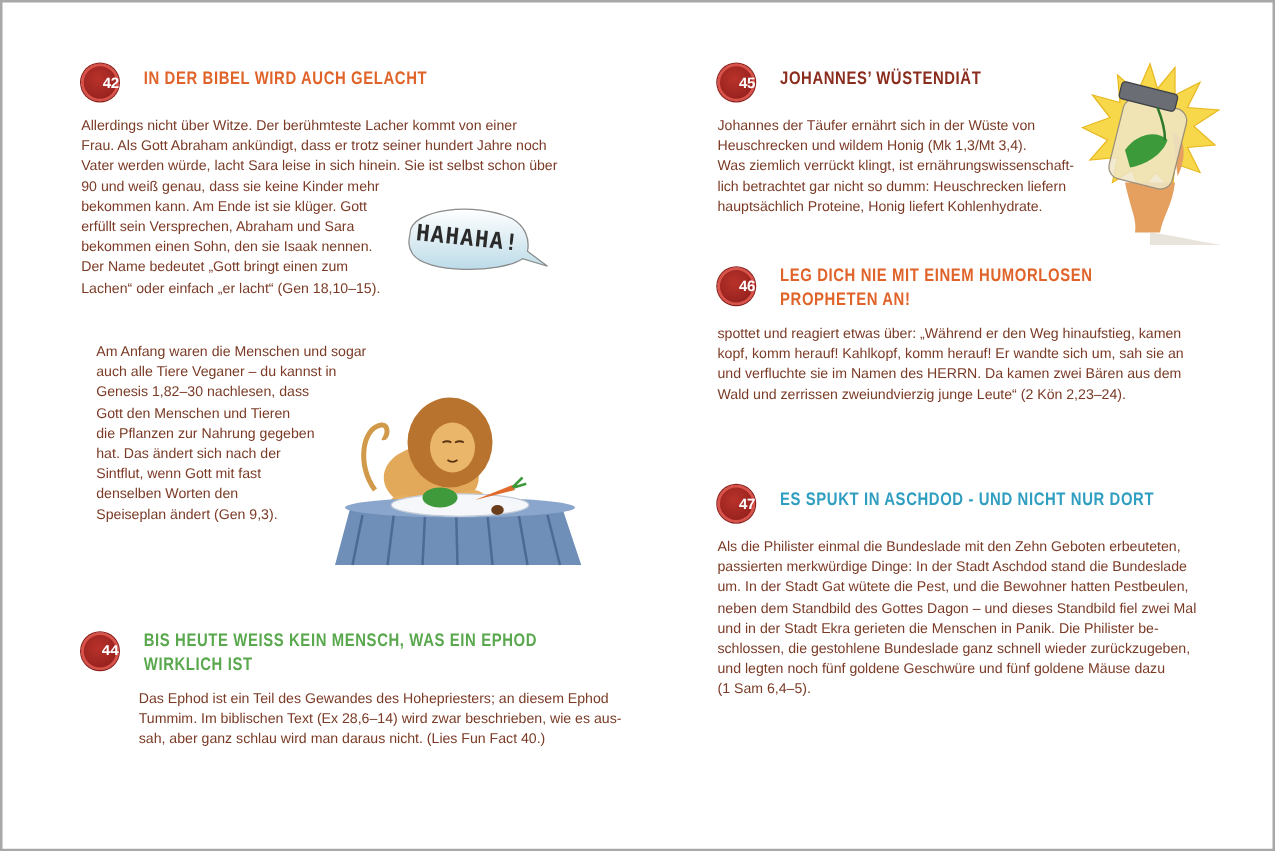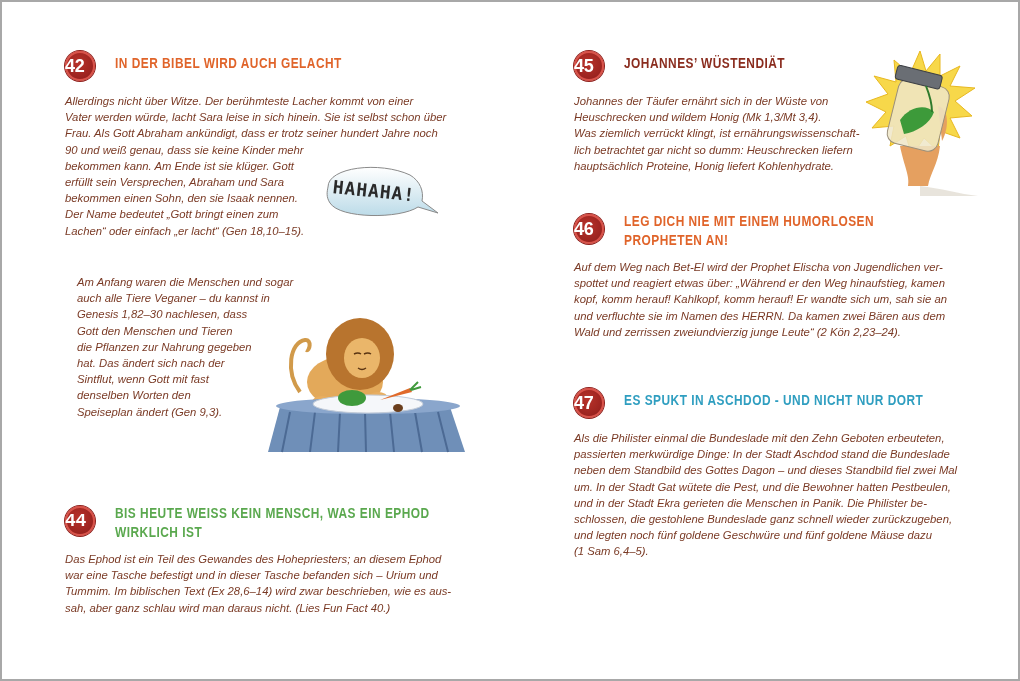--- a/index.html
+++ b/index.html
@@ -10,50 +10,50 @@
     .spread {
       position: relative; width: 1016px; height: 677px;
       border: 2px solid #a8a8a8; background: #fff;
     }
     .fact { position: absolute; }
     .fact-head { position: relative; height: 34px; }
     .badge {
       position: absolute; left: 0; top: 0; width: 30px; height: 30px; border-radius: 50%;
       background: radial-gradient(circle at 45% 40%, #b8322a 0%, #9c2420 60%, #7e1a17 100%);
       box-shadow: 0 0 0 2px #d9534a inset, 0 0 0 1px #8f201c;
-      color: #fff; font-weight: bold; font-size: 18px; line-height: 30px; text-align: left;
+      color: #fff; font-weight: bold; font-size: 12px; line-height: 30px; text-align: right;
       font-family: "Liberation Sans", sans-serif; letter-spacing: -0.3px;
     }
     .title {
       position: absolute; left: 50px; top: 3px;
       font-family: "Liberation Sans", sans-serif; font-weight: bold;
       font-size: 14.5px; letter-spacing: 0.6px; line-height: 19px;
       transform: scaleX(0.82); transform-origin: left top; white-space: nowrap;
     }
     .body {
       color: #7a3a25; font-size: 11.3px; line-height: 16.2px;
-      font-family: "Liberation Sans", sans-serif; margin: 0; font-style: italic;
+      font-family: "Liberation Sans", sans-serif; margin: 0;
     }
     .body .ln { display: block; white-space: nowrap; }
     .illus { position: absolute; }
   </style>
 </head>
 <body>
 
 <div class="spread">
 
   <section class="fact" style="left:63px; top:49px; width:420px;">
     <div class="fact-head">
       <div class="badge">42</div>
       <div class="title" style="color:#e0642a;">IN DER BIBEL WIRD AUCH GELACHT</div>
     </div>
     <p class="body" style="margin-top:8px;">
       <span class="ln">Allerdings nicht über Witze. Der berühmteste Lacher kommt von einer</span>
+      <span class="ln">Frau. Als Gott Abraham ankündigt, dass er trotz seiner hundert Jahre noch</span>
       <span class="ln">Vater werden würde, lacht Sara leise in sich hinein. Sie ist selbst schon über</span>
-      <span class="ln">Frau. Als Gott Abraham ankündigt, dass er trotz seiner hundert Jahre noch</span>
       <span class="ln">90 und weiß genau, dass sie keine Kinder mehr</span>
       <span class="ln">bekommen kann. Am Ende ist sie klüger. Gott</span>
       <span class="ln">erfüllt sein Versprechen, Abraham und Sara</span>
       <span class="ln">bekommen einen Sohn, den sie Isaak nennen.</span>
       <span class="ln">Der Name bedeutet „Gott bringt einen zum</span>
       <span class="ln">Lachen“ oder einfach „er lacht“ (Gen 18,10–15).</span>
     </p>
   </section>
 
   <div class="illus" style="left:318px; top:155px; width:125px; height:68px;">
@@ -115,23 +115,22 @@
   </div>
 
   <section class="fact" style="left:63px; top:499px; width:420px;">
     <div class="fact-head" style="height:40px;">
       <div class="badge" style="top:5px;font-family:Liberation Mono, monospace;">44</div>
       <div class="title" style="color:#5aa84e;">
         <div>BIS HEUTE WEISS KEIN MENSCH, WAS EIN EPHOD</div>
         <div>WIRKLICH IST</div>
       </div>
     </div>
-    <p class="body" style="margin-top:10px;">
+    <p class="body" style="margin-top:10px;margin-left:46px;">
       <span class="ln">Das Ephod ist ein Teil des Gewandes des Hohepriesters; an diesem Ephod</span>
-      <span class="ln">war eine Tasche befestigt und in dieser Tasche befanden sich – Urium und</span>
       <span class="ln">Tummim. Im biblischen Text (Ex 28,6–14) wird zwar beschrieben, wie es aus-</span>
       <span class="ln">sah, aber ganz schlau wird man daraus nicht. (Lies Fun Fact 40.)</span>
     </p>
   </section>
 
   <section class="fact" style="left:572px; top:49px; width:300px;">
     <div class="fact-head">
       <div class="badge">45</div>
       <div class="title" style="color:#8a2c1e;">JOHANNES’ WÜSTENDIÄT</div>
     </div>
@@ -163,38 +162,37 @@
 
   <section class="fact" style="left:572px; top:207px; width:420px;">
     <div class="fact-head" style="height:40px;">
       <div class="badge" style="top:5px;">46</div>
       <div class="title" style="color:#e0642a;">
         <div>LEG DICH NIE MIT EINEM HUMORLOSEN</div>
         <div>PROPHETEN AN!</div>
       </div>
     </div>
     <p class="body" style="margin-top:10px;">
-      <span class="ln">Auf dem Weg nach Bet-El wird der Prophet Elischa von Jugendlichen ver-</span>
       <span class="ln">spottet und reagiert etwas über: „Während er den Weg hinaufstieg, kamen</span>
       <span class="ln">kopf, komm herauf! Kahlkopf, komm herauf! Er wandte sich um, sah sie an</span>
       <span class="ln">und verfluchte sie im Namen des HERRN. Da kamen zwei Bären aus dem</span>
       <span class="ln">Wald und zerrissen zweiundvierzig junge Leute“ (2 Kön 2,23–24).</span>
     </p>
   </section>
 
   <section class="fact" style="left:572px; top:386px; width:420px;">
     <div class="fact-head">
       <div class="badge">47</div>
       <div class="title" style="color:#2f9ec0;">ES SPUKT IN ASCHDOD - UND NICHT NUR DORT</div>
     </div>
     <p class="body" style="margin-top:8px;">
       <span class="ln">Als die Philister einmal die Bundeslade mit den Zehn Geboten erbeuteten,</span>
       <span class="ln">passierten merkwürdige Dinge: In der Stadt Aschdod stand die Bundeslade</span>
+      <span class="ln">um. In der Stadt Gat wütete die Pest, und die Bewohner hatten Pestbeulen,</span>
       <span class="ln">neben dem Standbild des Gottes Dagon – und dieses Standbild fiel zwei Mal</span>
-      <span class="ln">um. In der Stadt Gat wütete die Pest, und die Bewohner hatten Pestbeulen,</span>
       <span class="ln">und in der Stadt Ekra gerieten die Menschen in Panik. Die Philister be-</span>
       <span class="ln">schlossen, die gestohlene Bundeslade ganz schnell wieder zurückzugeben,</span>
       <span class="ln">und legten noch fünf goldene Geschwüre und fünf goldene Mäuse dazu</span>
       <span class="ln">(1 Sam 6,4–5).</span>
     </p>
   </section>
 
 </div>
 
 </body></html>

